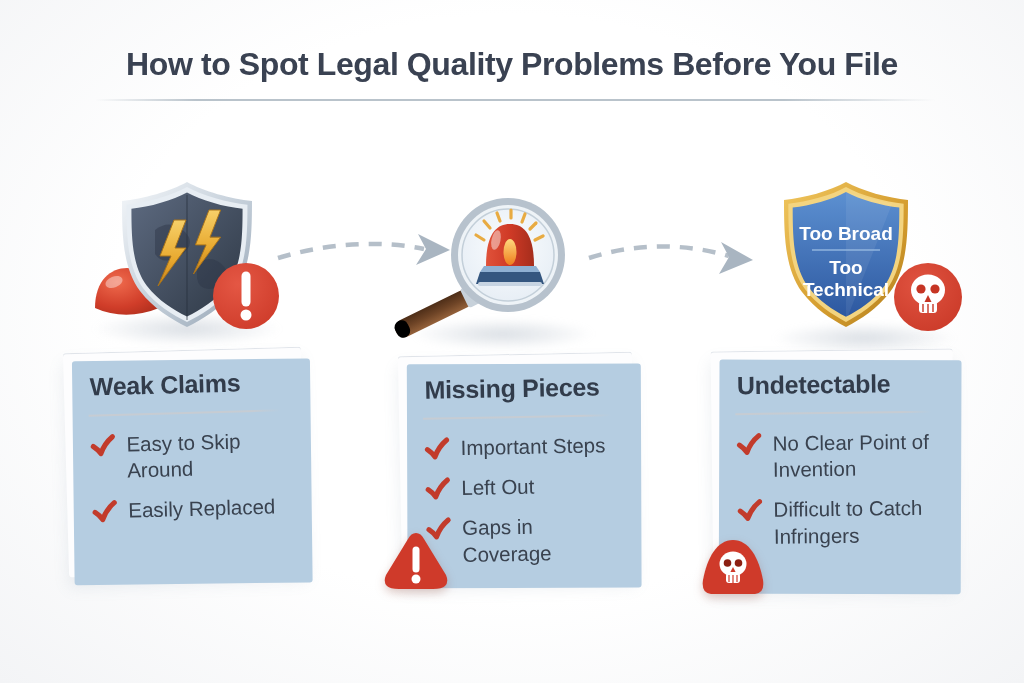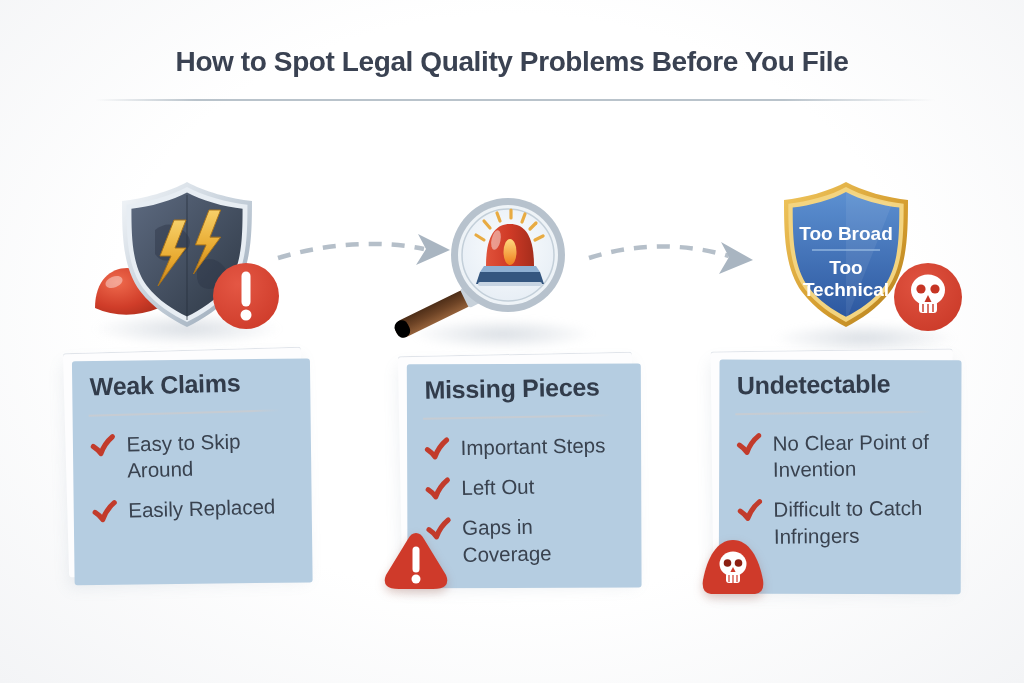--- a/index.html
+++ b/index.html
@@ -4,21 +4,21 @@
 <style>
   html,body{margin:0;padding:0;}
   #canvas{
     position:relative;width:1024px;height:683px;overflow:hidden;
     background:radial-gradient(ellipse at 50% 45%, #ffffff 55%, #f3f4f6 100%);
     font-family:"Liberation Sans", sans-serif;
   }
   
   .title{
     position:absolute;top:46px;left:0;width:100%;text-align:center;
-    font-size:28px;font-weight:bold;color:#3a4252;letter-spacing:-0.4px;
+    font-size:32px;font-weight:bold;color:#3a4252;letter-spacing:-0.4px;
   }
   .title-rule{
     position:absolute;top:99px;left:95px;width:840px;height:2px;
     background:linear-gradient(to right, rgba(185,195,203,0), #b9c3cb 12%, #b9c3cb 82%, rgba(185,195,203,0));
   }
   
   .ground-shadow{
     position:absolute;border-radius:50%;
     background:radial-gradient(ellipse, rgba(176,186,198,.45), rgba(176,186,198,0) 70%);
     filter:blur(3px);

